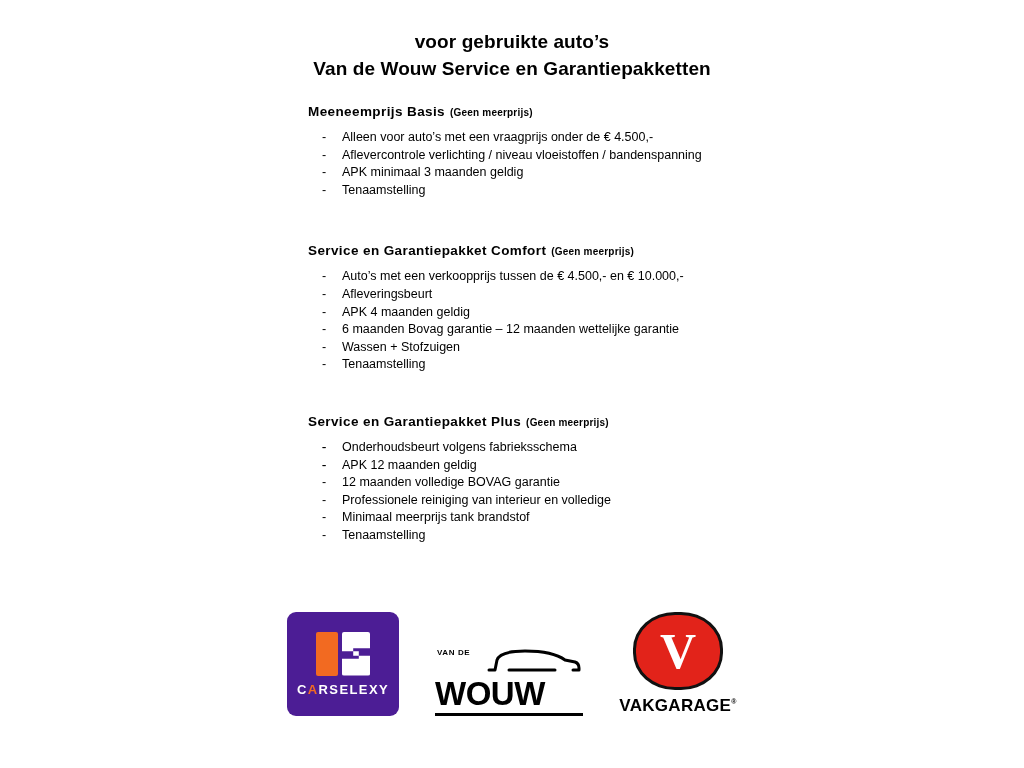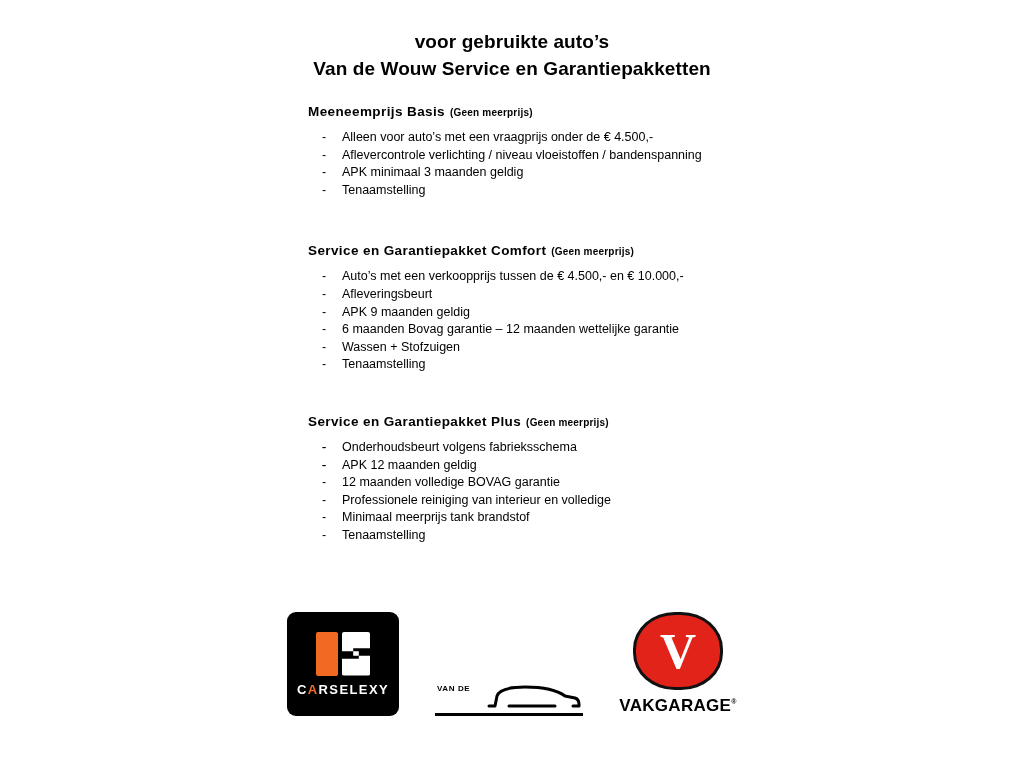--- a/index.html
+++ b/index.html
@@ -88,21 +88,21 @@
     display: flex;
     justify-content: center;
     align-items: flex-end;
     gap: 36px;
   }
 
   
   .logo-carselexy {
     width: 112px;
     height: 104px;
-    background: #000000;
+    background: #4c1d95;
     border-radius: 9px;
     position: relative;
     display: flex;
     flex-direction: column;
     align-items: center;
     justify-content: center;
   }
   .carselexy-mark {
     width: 54px;
     height: 44px;
@@ -240,21 +240,21 @@
       </ul>
     </div>
 
     <div class="section" id="section-1">
       <div class="section-heading">
         <span>Service en Garantiepakket Comfort</span><span class="note">(Geen meerprijs)</span>
       </div>
       <ul class="items">
         <li><span class="dash">-</span><span>Auto’s met een verkoopprijs tussen de € 4.500,- en € 10.000,-</span></li>
         <li><span class="dash">-</span><span>Afleveringsbeurt</span></li>
-        <li><span class="dash">-</span><span>APK 9 maanden geldig</span></li>
+        <li><span class="dash">-</span><span>APK 4 maanden geldig</span></li>
         <li><span class="dash">-</span><span>6 maanden Bovag garantie  –  12 maanden wettelijke garantie</span></li>
         <li><span class="dash">-</span><span>Wassen + Stofzuigen</span></li>
         <li><span class="dash">-</span><span>Tenaamstelling</span></li>
       </ul>
     </div>
 
     <div class="section" id="section-2">
       <div class="section-heading">
         <span>Service en Garantiepakket Plus</span><span class="note">(Geen meerprijs)</span>
       </div>
@@ -283,20 +283,21 @@
     </div>
 
     <div class="logo-wouw">
       <div class="wouw-top">
         <div class="wouw-vande">VAN DE</div>
         <svg class="wouw-car" viewBox="0 0 96 26">
           <path d="M4 22 L10 22 L12 12 C14 6 22 3 40 3 C60 3 72 6 80 12 L90 14 C93 15 94 17 94 20 L94 22 L88 22" fill="none" stroke="#000" stroke-width="3" stroke-linecap="round" stroke-linejoin="round"></path>
           <path d="M24 22 L70 22" fill="none" stroke="#000" stroke-width="3" stroke-linecap="round"></path>
         </svg>
       </div>
+      <div class="wouw-word">WOUW</div>
       <div class="wouw-rule"></div>
     </div>
 
     <div class="logo-vakgarage">
       <div class="vak-badge">
         <span class="vee">V</span>
       </div>
       <div class="vak-word"><span>VAKGARAGE</span><span class="reg">®</span></div>
     </div>
 

